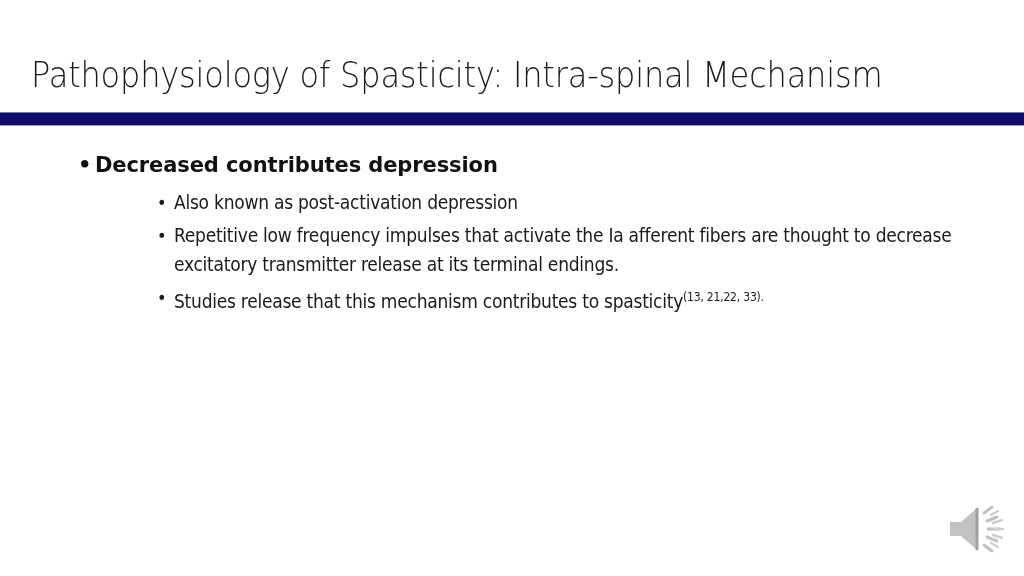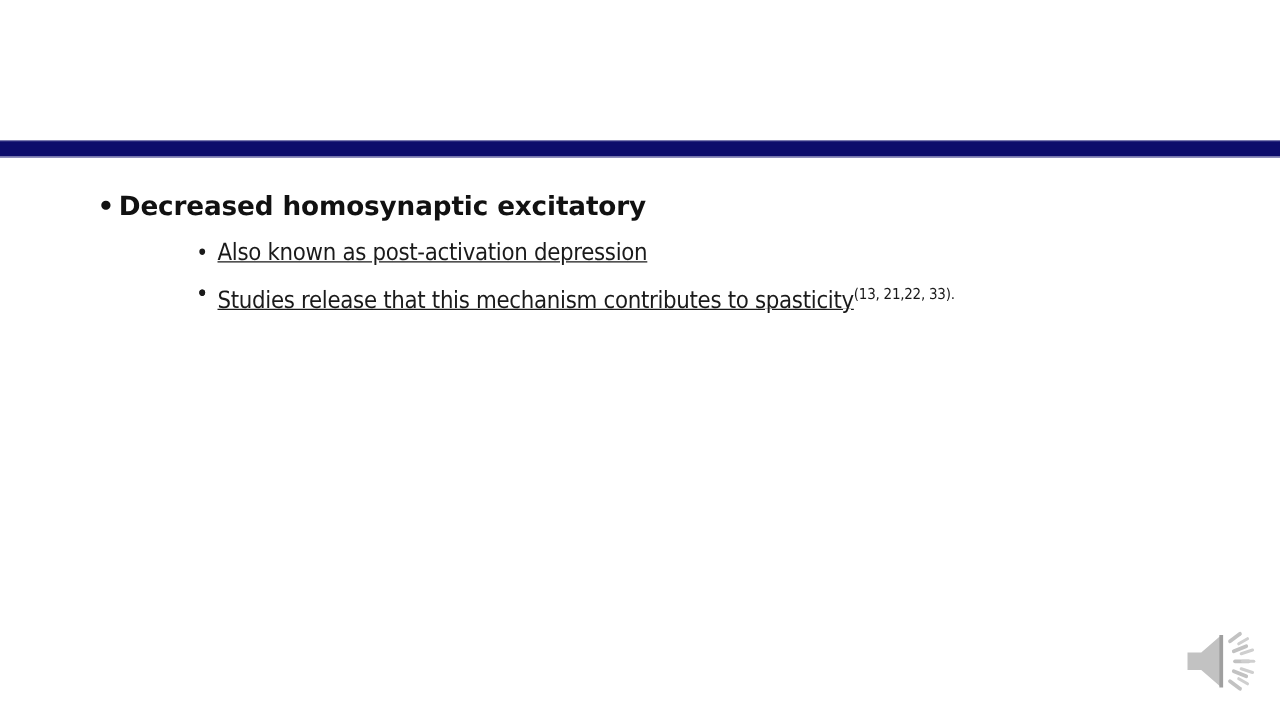--- a/index.html
+++ b/index.html
@@ -103,21 +103,20 @@
   .bullet-l2 .marker {
     position: absolute;
     left: 157px;
     top: 0;
     font-size: 18px;
     line-height: 29px;
     color: #1a1a1a;
   }
   .bullet-l2 .txt {
     display: inline;
-    text-decoration: underline;
   }
   .bullet-l2 sup.cite {
     font-size: 12px;
     vertical-align: super;
     letter-spacing: -0.2px;
   }
 
   
   .speaker-icon {
     position: absolute;
@@ -125,37 +124,41 @@
     top: 503px;
     width: 62px;
     height: 52px;
   }
 </style>
 </head>
 <body>
 
 <div class="slide">
 
+  <div class="title-area">
+    <div class="slide-title">Pathophysiology of Spasticity: Intra-spinal Mechanism</div>
+  </div>
 
   <div class="divider-bar"></div>
 
   <div class="body-area">
 
     <div class="bullet-l1">
       <span class="marker">•</span>
-      <span>Decreased homosynaptic excitatory</span>
+      <span>Decreased contributes depression</span>
     </div>
 
     <div class="bullet-l2">
       <span class="marker">•</span>
       <span class="txt">Also known as post-activation depression</span>
     </div>
 
     <div class="bullet-l2">
       <span class="marker">•</span>
+      <span class="txt">Repetitive low frequency impulses that activate the Ia afferent fibers are thought to decrease excitatory transmitter release at its terminal endings.</span>
     </div>
 
     <div class="bullet-l2">
       <span class="marker">•</span>
       <span class="txt">Studies release that this mechanism contributes to spasticity</span><sup class="cite">(13, 21,22, 33).</sup>
     </div>
 
   </div>
 
   <div class="speaker-icon">

